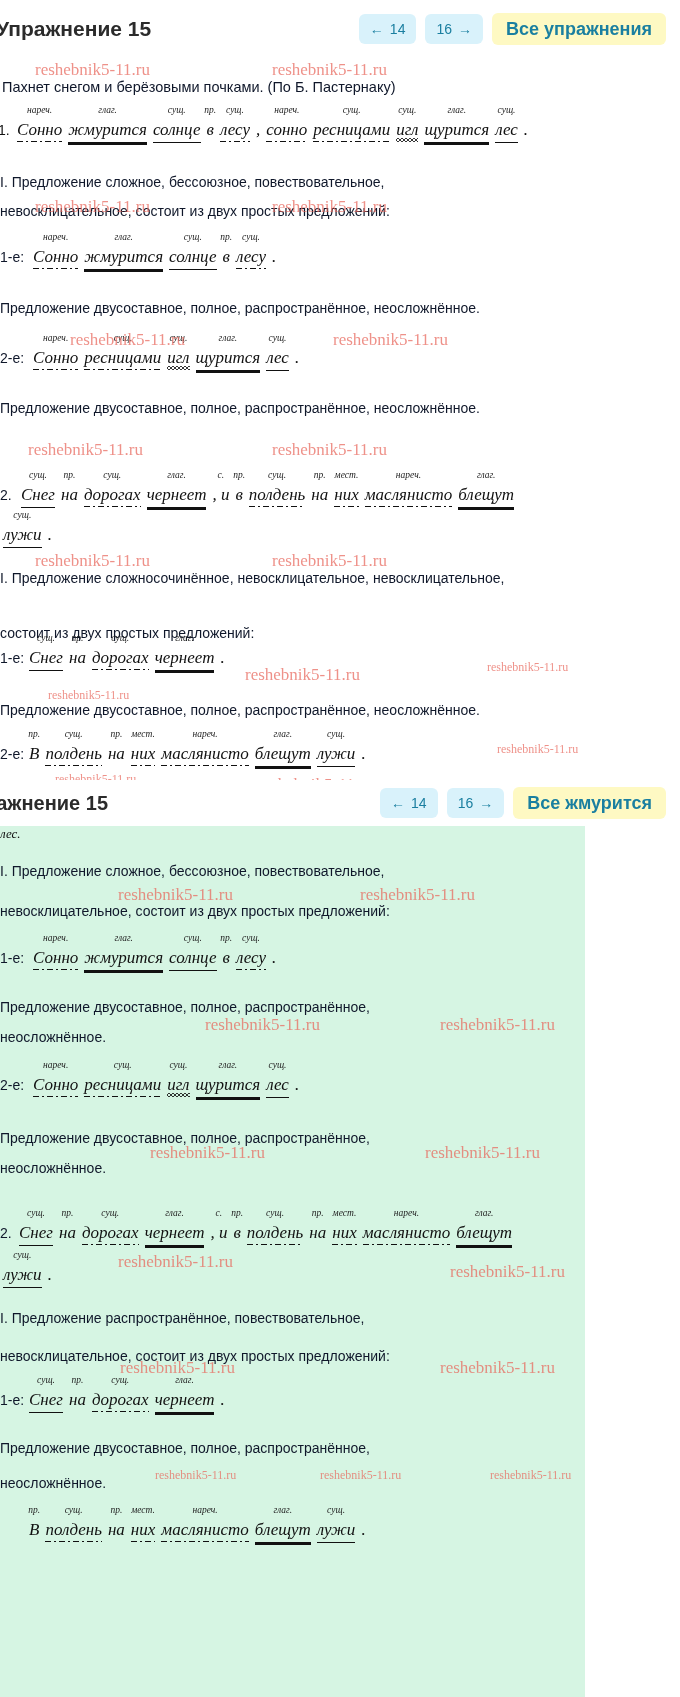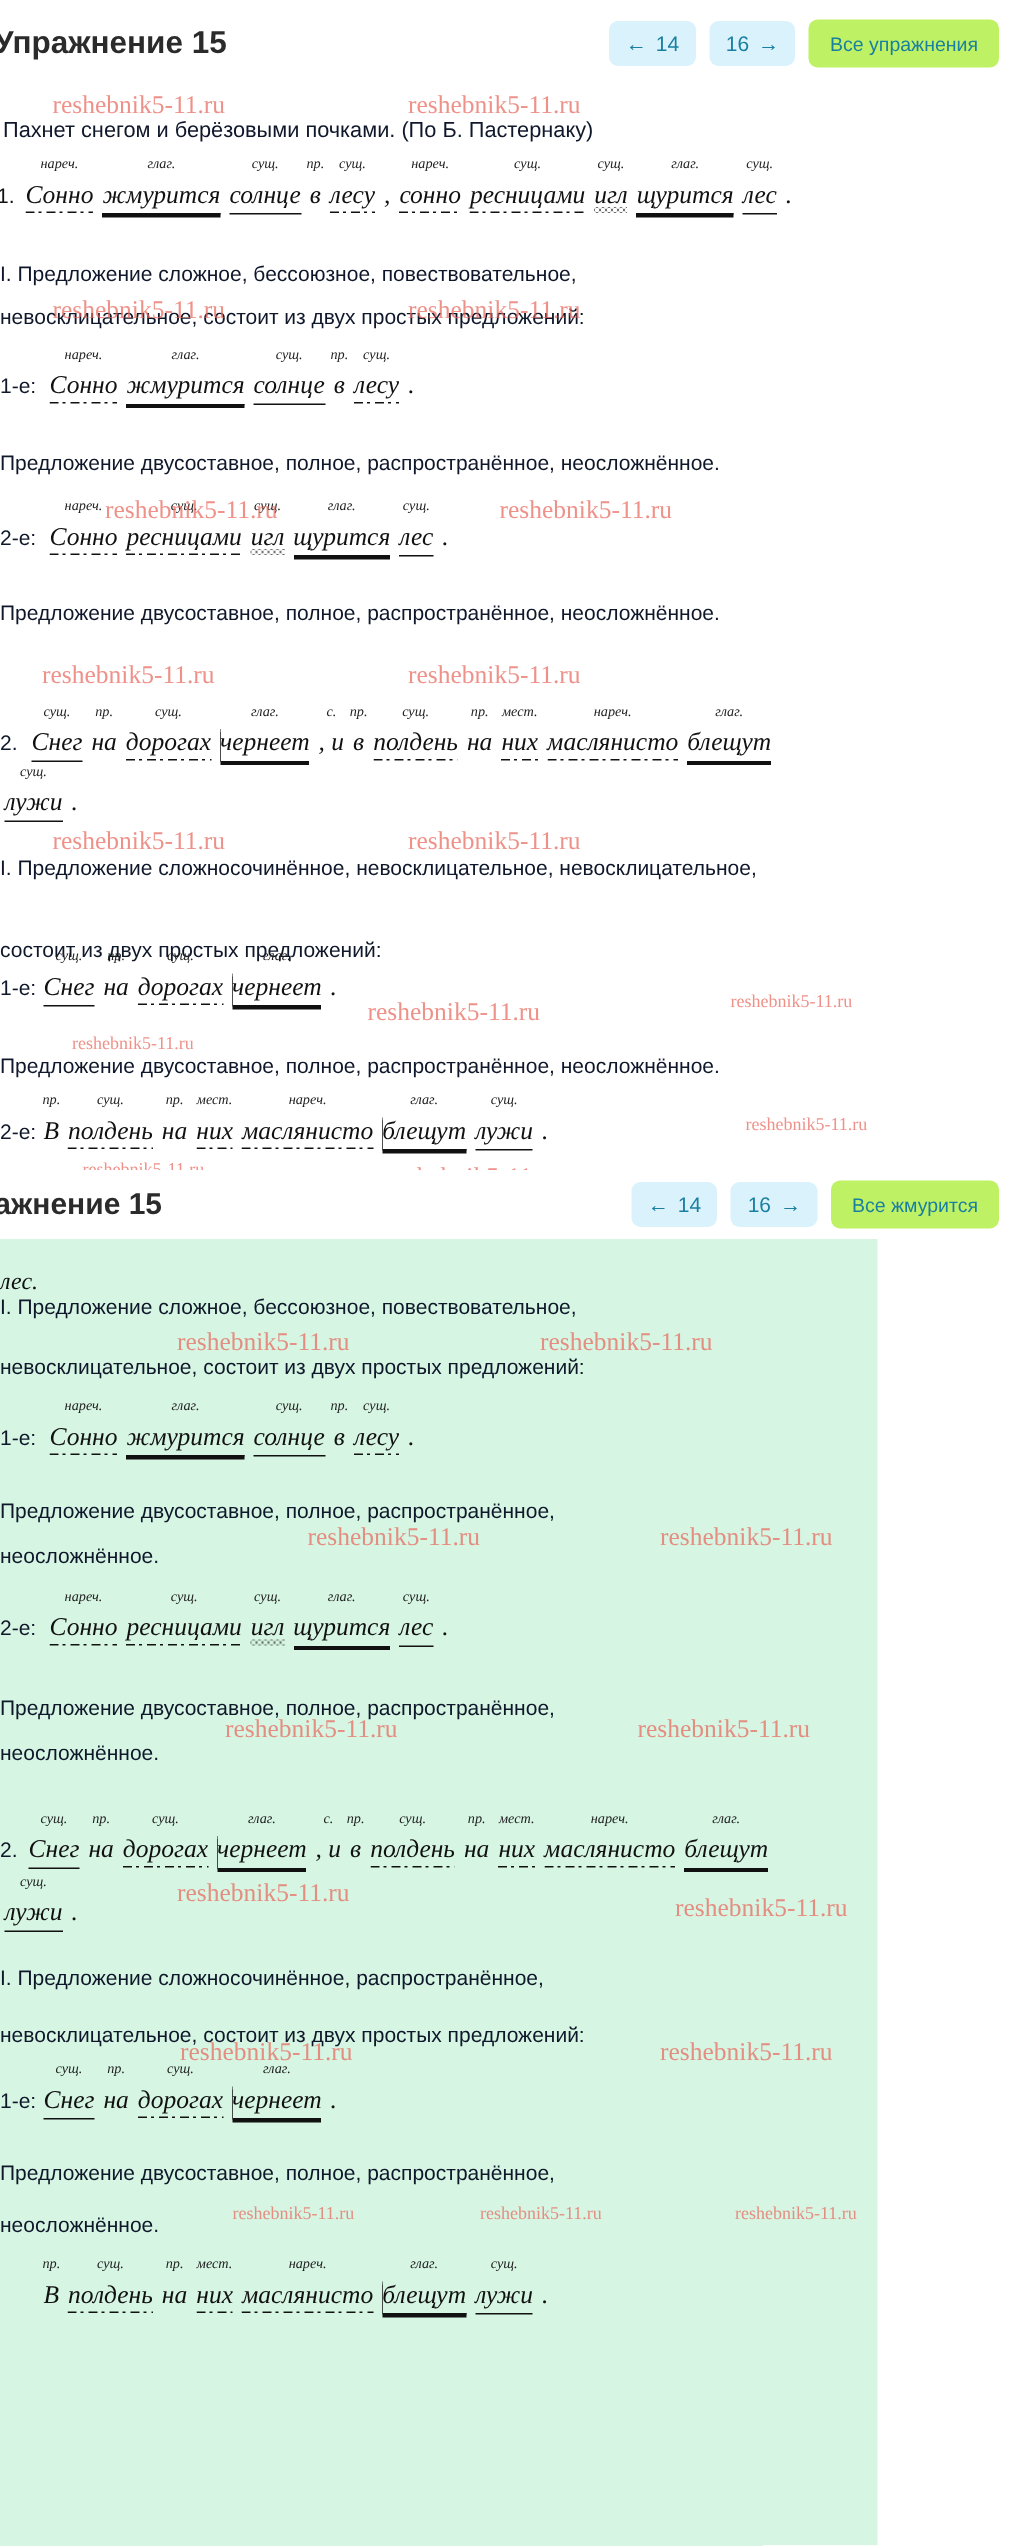--- a/index.html
+++ b/index.html
@@ -48,29 +48,30 @@
     padding: 0 11px;
     font-size: 14px;
     display: flex;
     align-items: center;
     gap: 6px;
     cursor: pointer;
     white-space: nowrap;
   }
   .nav-btn .num { font-size: 14px; }
   .all-btn {
-    background: #bef264;
+    background: #fef9c3;
     color: #1a7fa0;
     border: none;
     border-radius: 6px;
     height: 32px;
     padding: 0 14px;
-    font-size: 13px;
+    font-size: 18px;
     cursor: pointer;
     white-space: nowrap;
+    font-weight: bold;
   }
 
   
   .header2 {
     position: absolute;
     left: 0; right: 0;
     top: 780px;
     height: 46px;
     background: #ffffff;
     display: flex;
@@ -214,42 +215,42 @@
     <div class="ln" style="left:0px; top:601px;margin-top:24px;">состоит из двух простых предложений:</div>
 
     <div class="ln" style="left:0px; top:650px;">1-е:</div>
     <div class="sent" id="sent2a" style="left:26px; top:648px;"><span class="w subj"><span class="pos">сущ.</span>Снег</span><span class="w"><span class="pos">пр.</span>на</span><span class="w dashdot"><span class="pos">сущ.</span>дорогах</span><span class="w pred"><span class="pos">глаг.</span>чернеет</span><span class="w">.</span></div>
 
     <div class="ln" style="left:0px; top:702px;">Предложение двусоставное, полное, распространённое, неосложнённое.</div>
 
     <div class="ln" style="left:0px; top:746px;">2-е:</div>
     <div class="sent" id="sent2b" style="left:26px; top:744px;"><span class="w"><span class="pos">пр.</span>В</span><span class="w dashdot"><span class="pos">сущ.</span>полдень</span><span class="w"><span class="pos">пр.</span>на</span><span class="w dashdot"><span class="pos">мест.</span>них</span><span class="w dashdot"><span class="pos">нареч.</span>маслянисто</span><span class="w pred"><span class="pos">глаг.</span>блещут</span><span class="w subj"><span class="pos">сущ.</span>лужи</span><span class="w">.</span></div>
 
-    <div class="sent" style="left:0px; top:826px; font-size:16px;margin-top:20px;">лес.</div>
+    <div class="sent" style="left:0px; top:826px; font-size:13px;">лес.</div>
 
     <div class="ln" style="left:0px; top:863px;">I. Предложение сложное, бессоюзное, повествовательное,</div>
     <div class="ln" style="left:0px; top:903px;">невосклицательное, состоит из двух простых предложений:</div>
 
     <div class="ln" style="left:0px; top:950px;">1-е:</div>
     <div class="sent" id="psent1a" style="left:30px; top:948px;"><span class="w dashdot"><span class="pos">нареч.</span>Сонно</span><span class="w pred"><span class="pos">глаг.</span>жмурится</span><span class="w subj"><span class="pos">сущ.</span>солнце</span><span class="w"><span class="pos">пр.</span>в</span><span class="w dashdot"><span class="pos">сущ.</span>лесу</span><span class="w">.</span></div>
 
     <div class="ln" style="left:0px; top:999px;">Предложение двусоставное, полное, распространённое,</div>
     <div class="ln" style="left:0px; top:1029px;">неосложнённое.</div>
 
     <div class="ln" style="left:0px; top:1077px;">2-е:</div>
     <div class="sent" id="psent1b" style="left:30px; top:1075px;"><span class="w dashdot"><span class="pos">нареч.</span>Сонно</span><span class="w dashdot"><span class="pos">сущ.</span>ресницами</span><span class="w wavy"><span class="pos">сущ.</span>игл</span><span class="w pred"><span class="pos">глаг.</span>щурится</span><span class="w subj"><span class="pos">сущ.</span>лес</span><span class="w">.</span></div>
 
     <div class="ln" style="left:0px; top:1130px;">Предложение двусоставное, полное, распространённое,</div>
     <div class="ln" style="left:0px; top:1160px;">неосложнённое.</div>
 
     <div class="ln" style="left:0px; top:1225px;">2.</div>
     <div class="sent" id="psent2" style="left:16px; top:1223px;"><span class="w subj"><span class="pos">сущ.</span>Снег</span><span class="w"><span class="pos">пр.</span>на</span><span class="w dashdot"><span class="pos">сущ.</span>дорогах</span><span class="w pred"><span class="pos">глаг.</span>чернеет</span><span class="w"><span class="pos">с.</span>, и</span><span class="w"><span class="pos">пр.</span>в</span><span class="w dashdot"><span class="pos">сущ.</span>полдень</span><span class="w"><span class="pos">пр.</span>на</span><span class="w dashdot"><span class="pos">мест.</span>них</span><span class="w dashdot"><span class="pos">нареч.</span>маслянисто</span><span class="w pred"><span class="pos">глаг.</span>блещут</span></div>
     <div class="sent" id="psent2c" style="left:0px; top:1265px;"><span class="w subj"><span class="pos">сущ.</span>лужи</span><span class="w">.</span></div>
 
-    <div class="ln" style="left:0px; top:1310px;">I. Предложение сложносочинённое, распространённое,</div>
+    <div class="ln" style="left:0px; top:1310px;">I. Предложение распространённое, повествовательное,</div>
     <div class="ln" style="left:0px; top:1348px;">невосклицательное, состоит из двух простых предложений:</div>
 
     <div class="ln" style="left:0px; top:1392px;">1-е:</div>
     <div class="sent" id="psent2a" style="left:26px; top:1390px;"><span class="w subj"><span class="pos">сущ.</span>Снег</span><span class="w"><span class="pos">пр.</span>на</span><span class="w dashdot"><span class="pos">сущ.</span>дорогах</span><span class="w pred"><span class="pos">глаг.</span>чернеет</span><span class="w">.</span></div>
 
     <div class="ln" style="left:0px; top:1440px;">Предложение двусоставное, полное, распространённое,</div>
     <div class="ln" style="left:0px; top:1475px;">неосложнённое.</div>
 
     <div class="sent" id="psent2b" style="left:26px; top:1520px;"><span class="w"><span class="pos">пр.</span>В</span><span class="w dashdot"><span class="pos">сущ.</span>полдень</span><span class="w"><span class="pos">пр.</span>на</span><span class="w dashdot"><span class="pos">мест.</span>них</span><span class="w dashdot"><span class="pos">нареч.</span>маслянисто</span><span class="w pred"><span class="pos">глаг.</span>блещут</span><span class="w subj"><span class="pos">сущ.</span>лужи</span><span class="w">.</span></div>
   </div>

